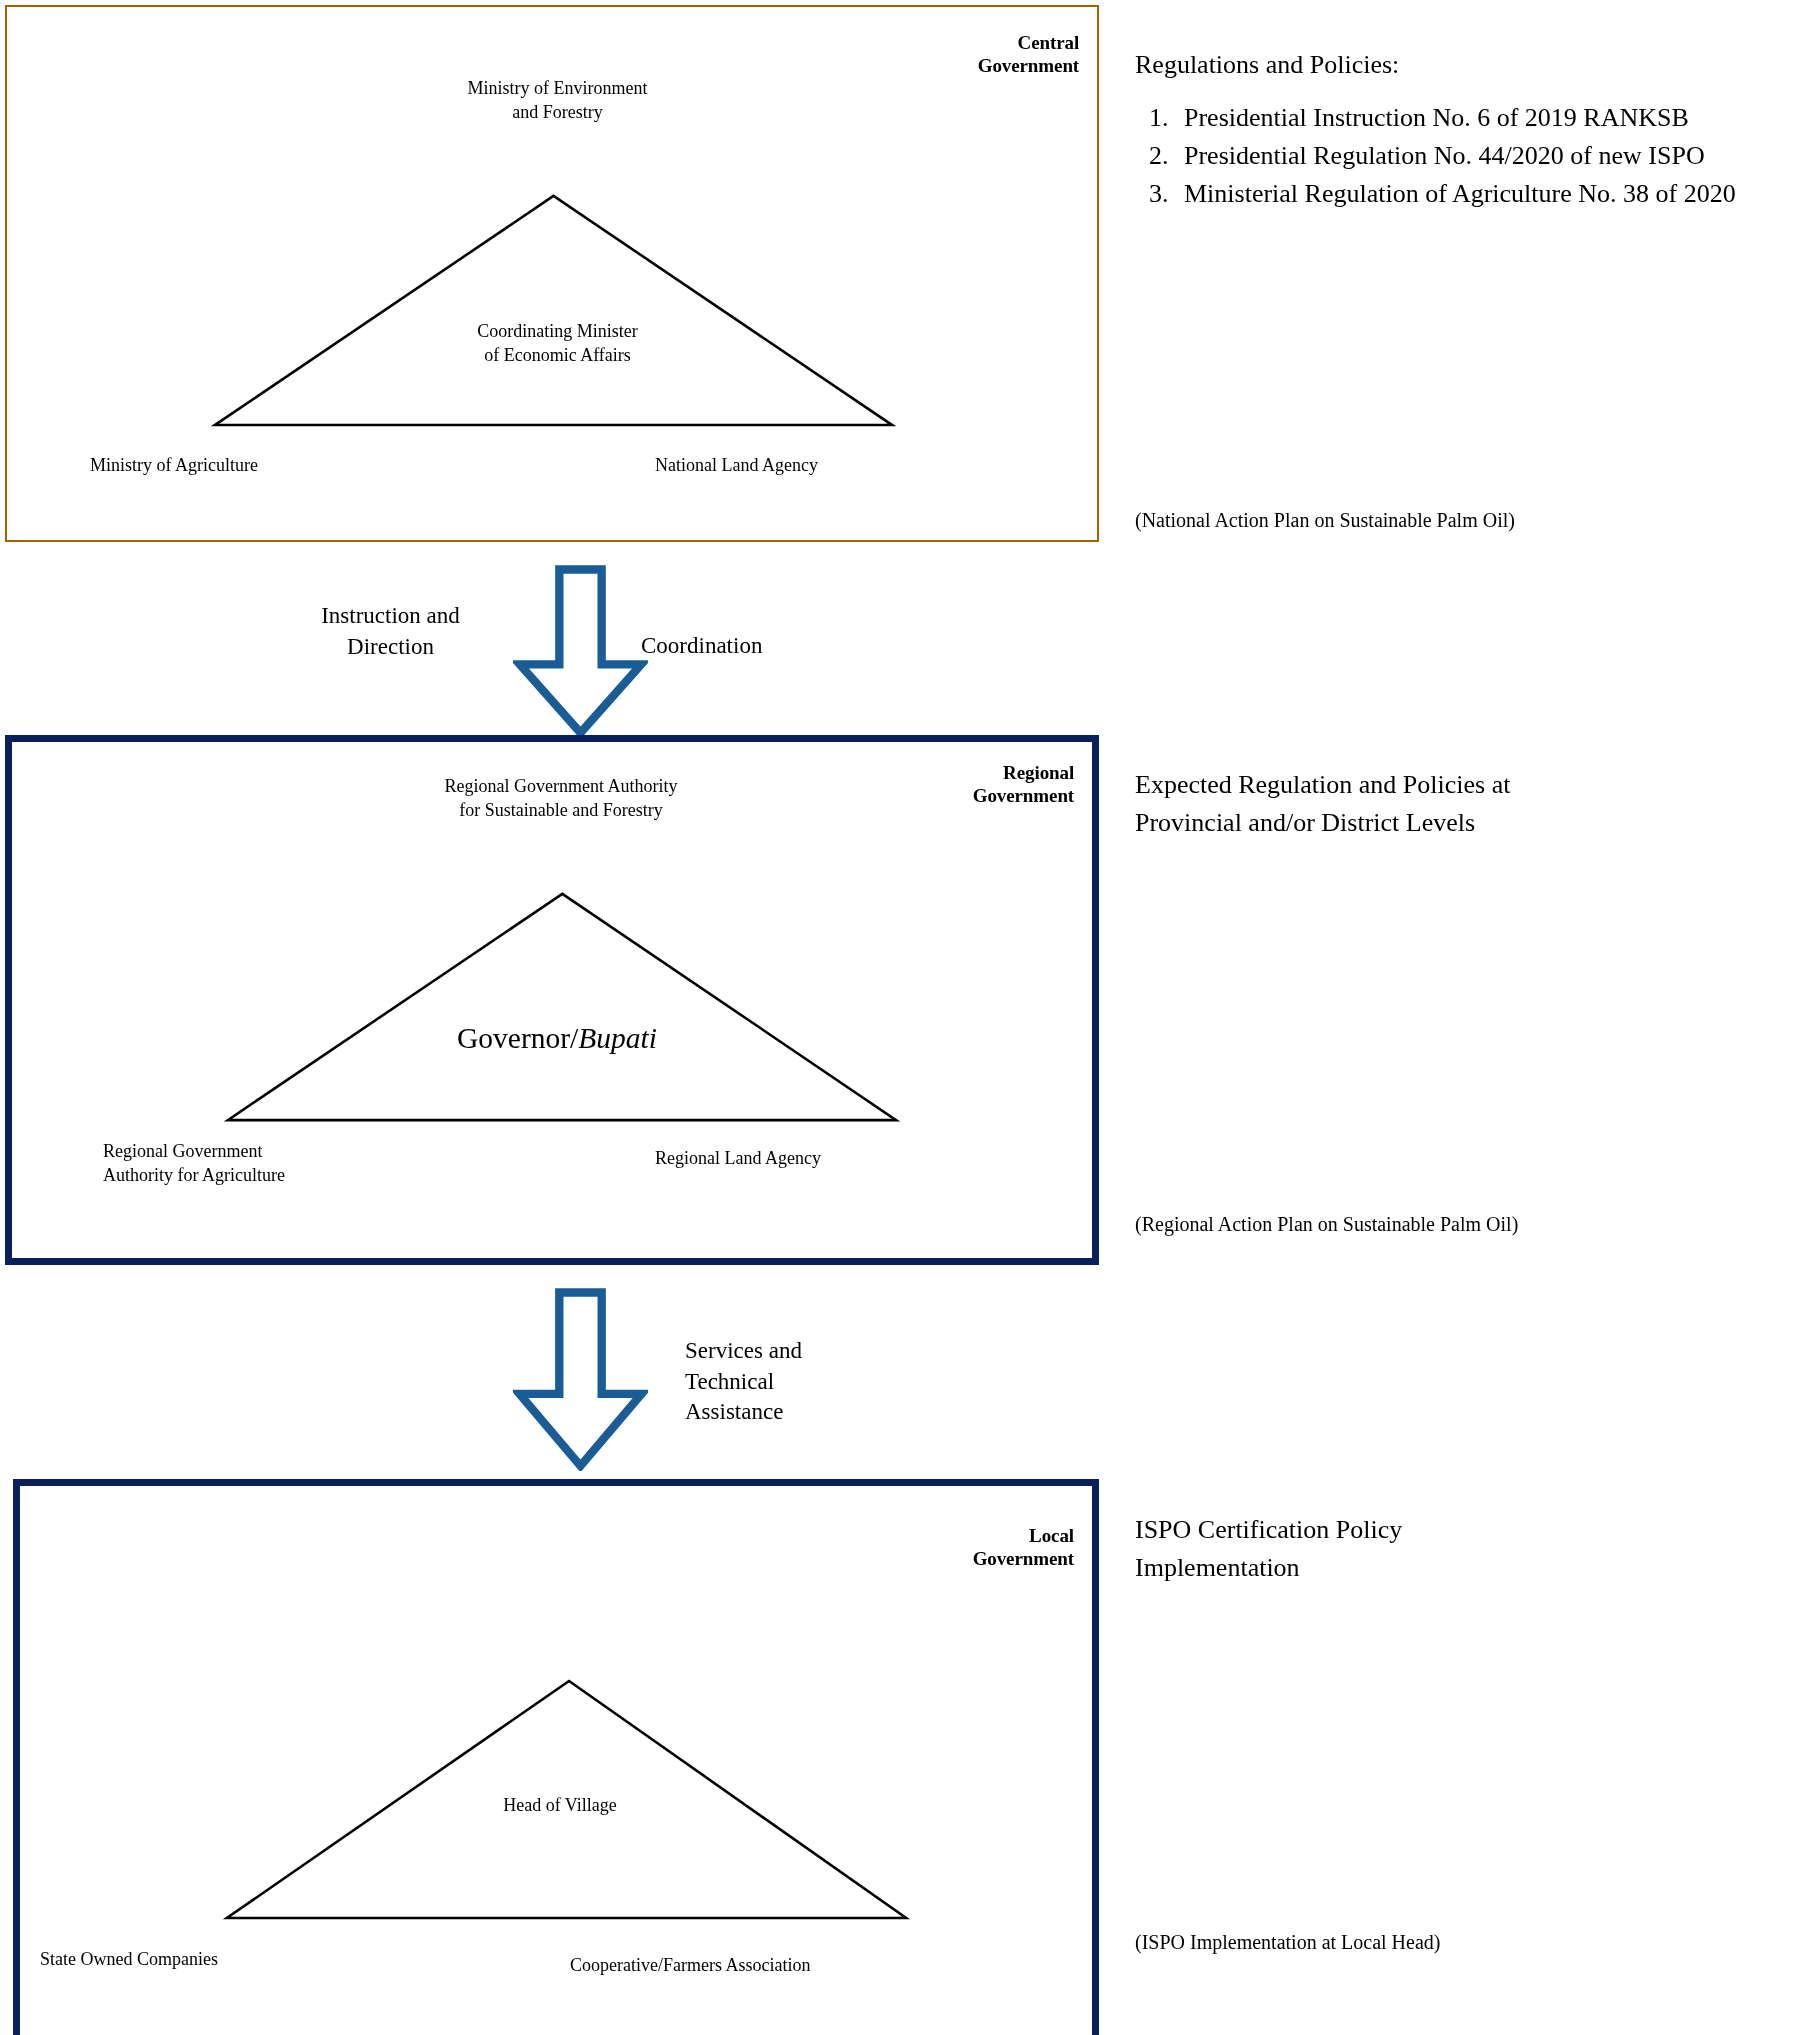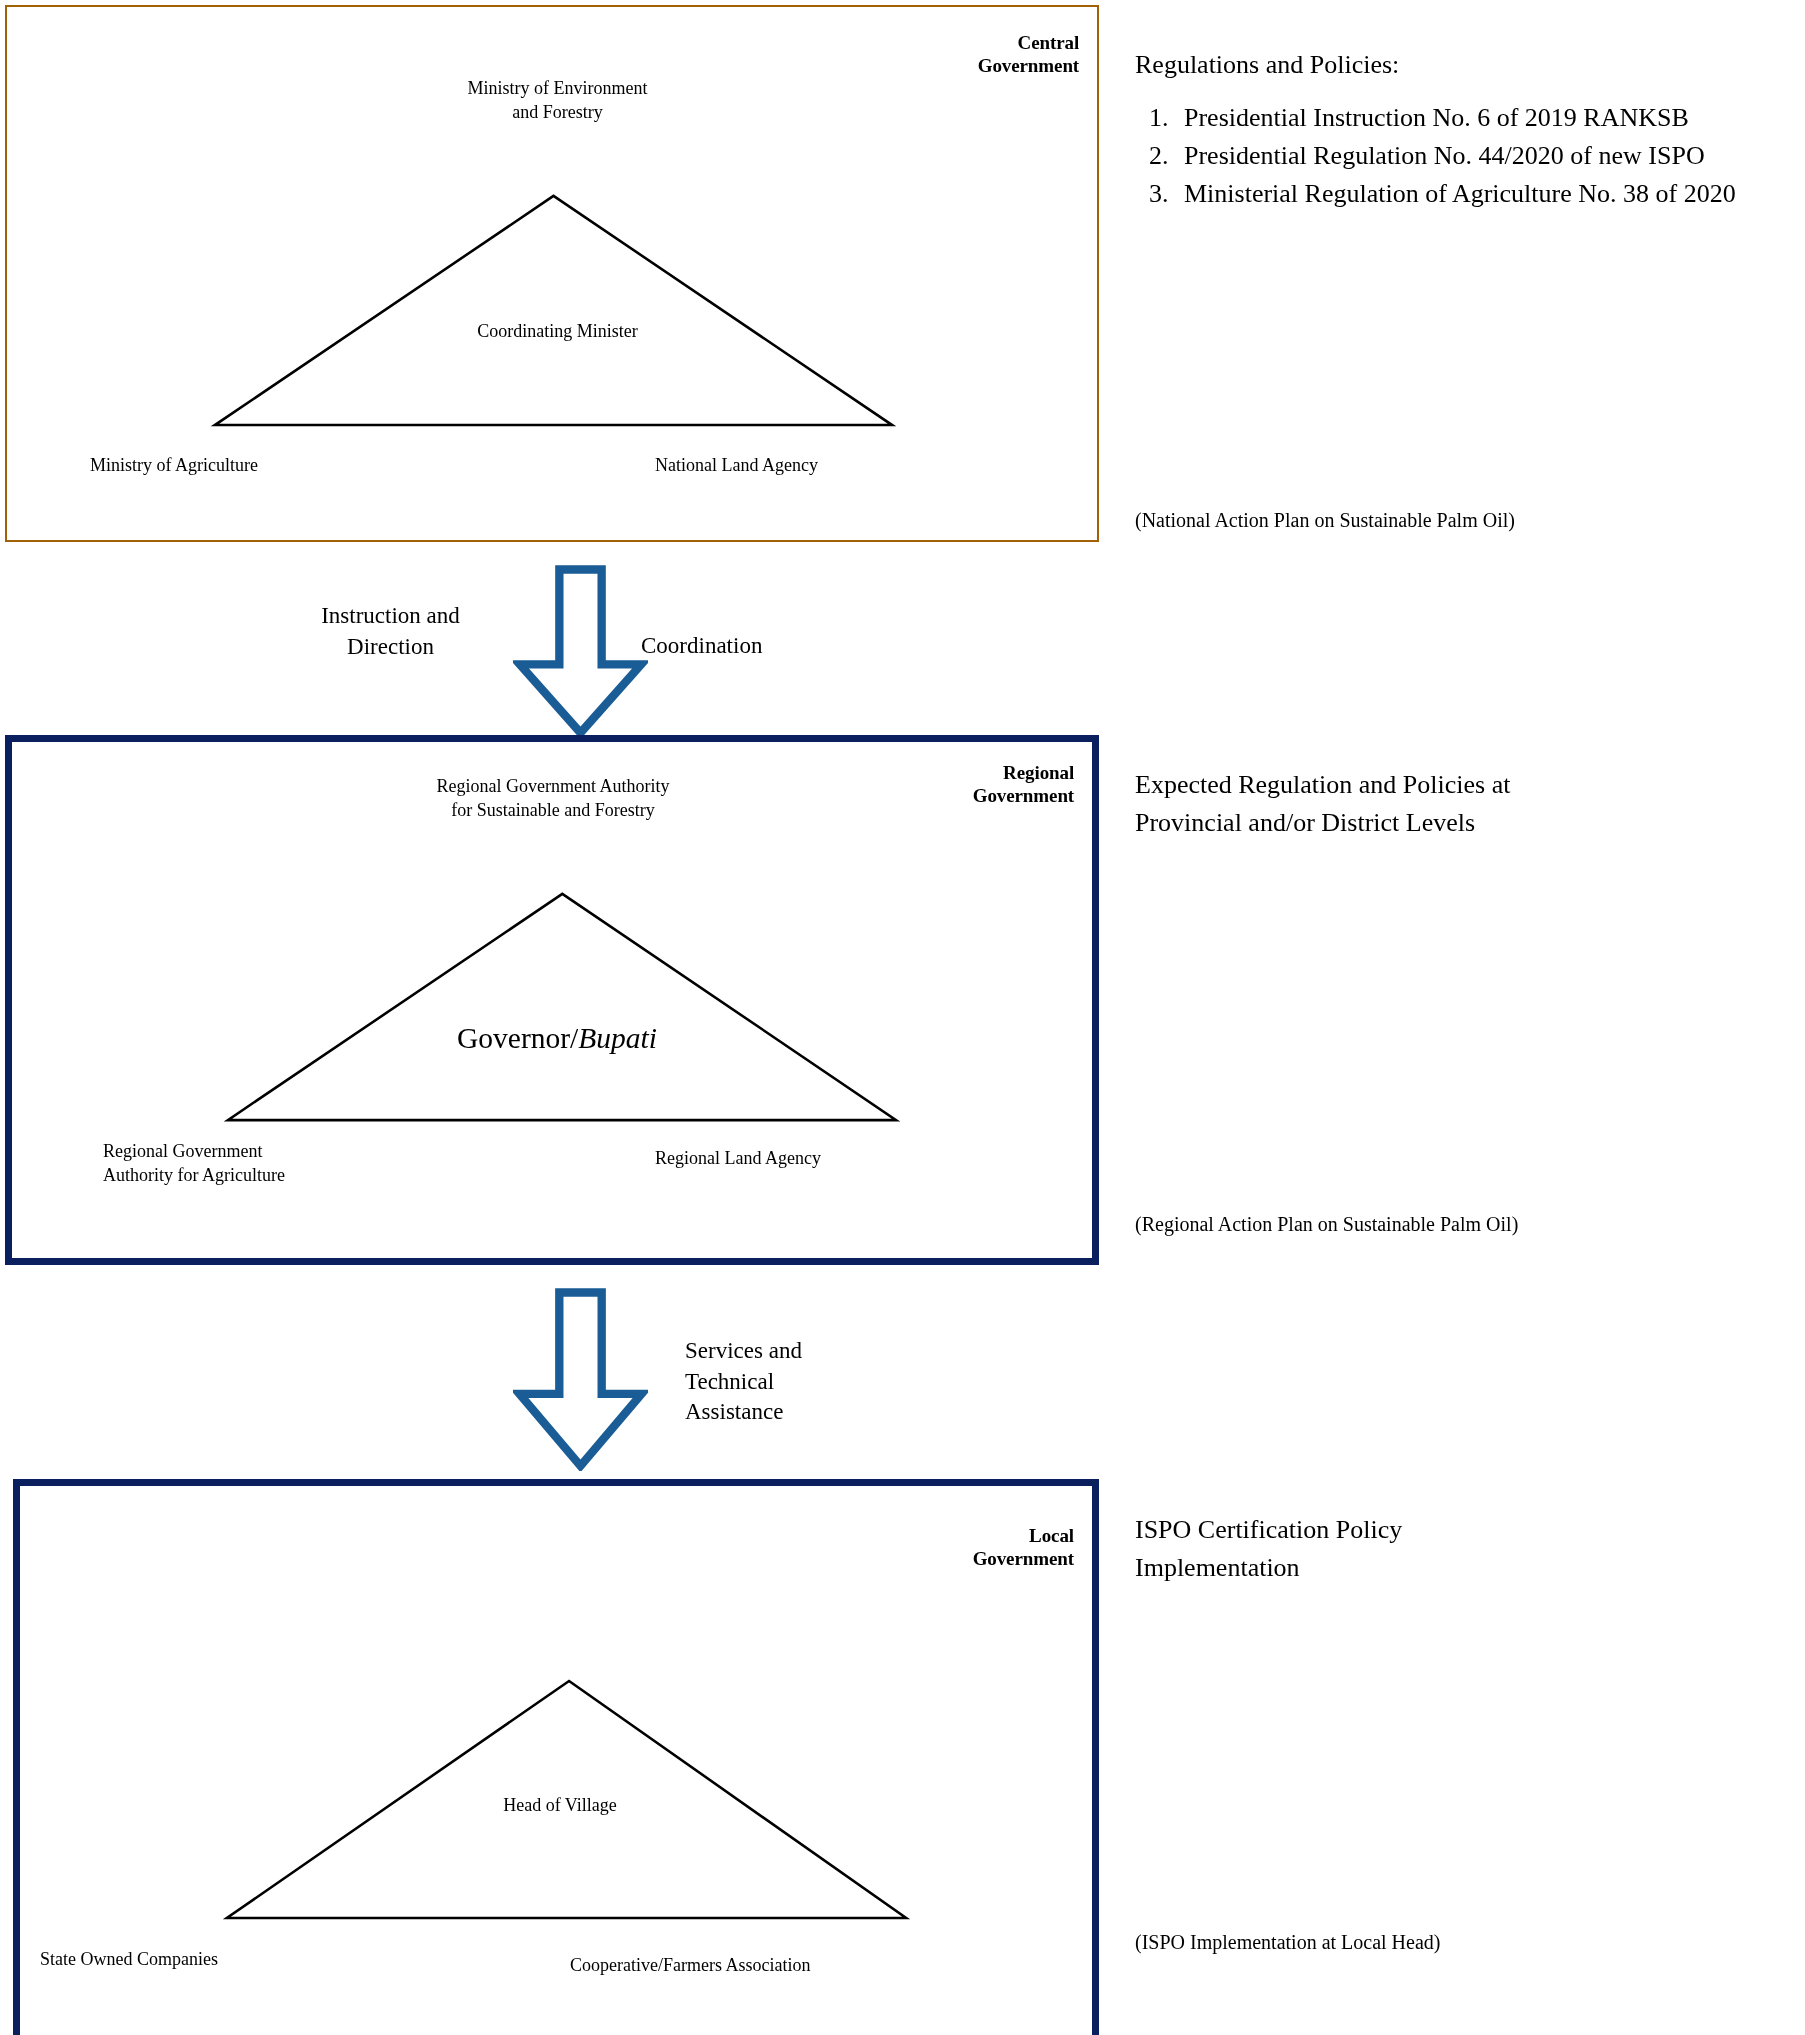--- a/index.html
+++ b/index.html
@@ -160,20 +160,21 @@
     <polygon points="535,6 1064,364 6,364"></polygon>
   </svg>
 
   <div class="node-label center" style="left:295px; top:77px; width:525px;">
     <div>Ministry of Environment</div>
     <div>and Forestry</div>
   </div>
 
   <div class="node-label center" style="left:295px; top:320px; width:525px;">
     <div>Coordinating Minister</div>
+    <div>of Economic Affairs</div>
   </div>
 
   <div class="node-label" style="left:90px; top:454px;">Ministry of Agriculture</div>
 
   <div class="node-label" style="left:655px; top:454px;">National Land Agency</div>
 
   <div class="side-head" style="left:1135px; top:46px; width:660px;">Regulations and Policies:</div>
 
   <ol class="reg-list side-text" style="left:1135px; top:99px; width:663px;">
     <li>Presidential Instruction No. 6 of 2019 RANKSB</li>
@@ -200,21 +201,21 @@
     <div class="level-tag" style="right:18px; top:19px; width:211px;">
       <div>Regional</div>
       <div>Government</div>
     </div>
   </div>
 
   <svg class="triangle-svg" style="left:224px; top:890px; width:676px; height:234px;" viewBox="0 0 1055 365">
     <polygon points="528,6 1049,359 6,359"></polygon>
   </svg>
 
-  <div class="node-label center" style="left:239px; top:775px; width:628px;">
+  <div class="node-label center" style="left:247px; top:775px; width:628px;">
     <div>Regional Government Authority</div>
     <div>for Sustainable and Forestry</div>
   </div>
 
   <div class="node-label center" style="left:256px; top:1019px; width:602px; font-size:29.5px;">
     <span>Governor/</span><span class="ital">Bupati</span>
   </div>
 
   <div class="node-label wrap" style="left:103px; top:1140px; width:410px;">
     <div>Regional Government</div>

